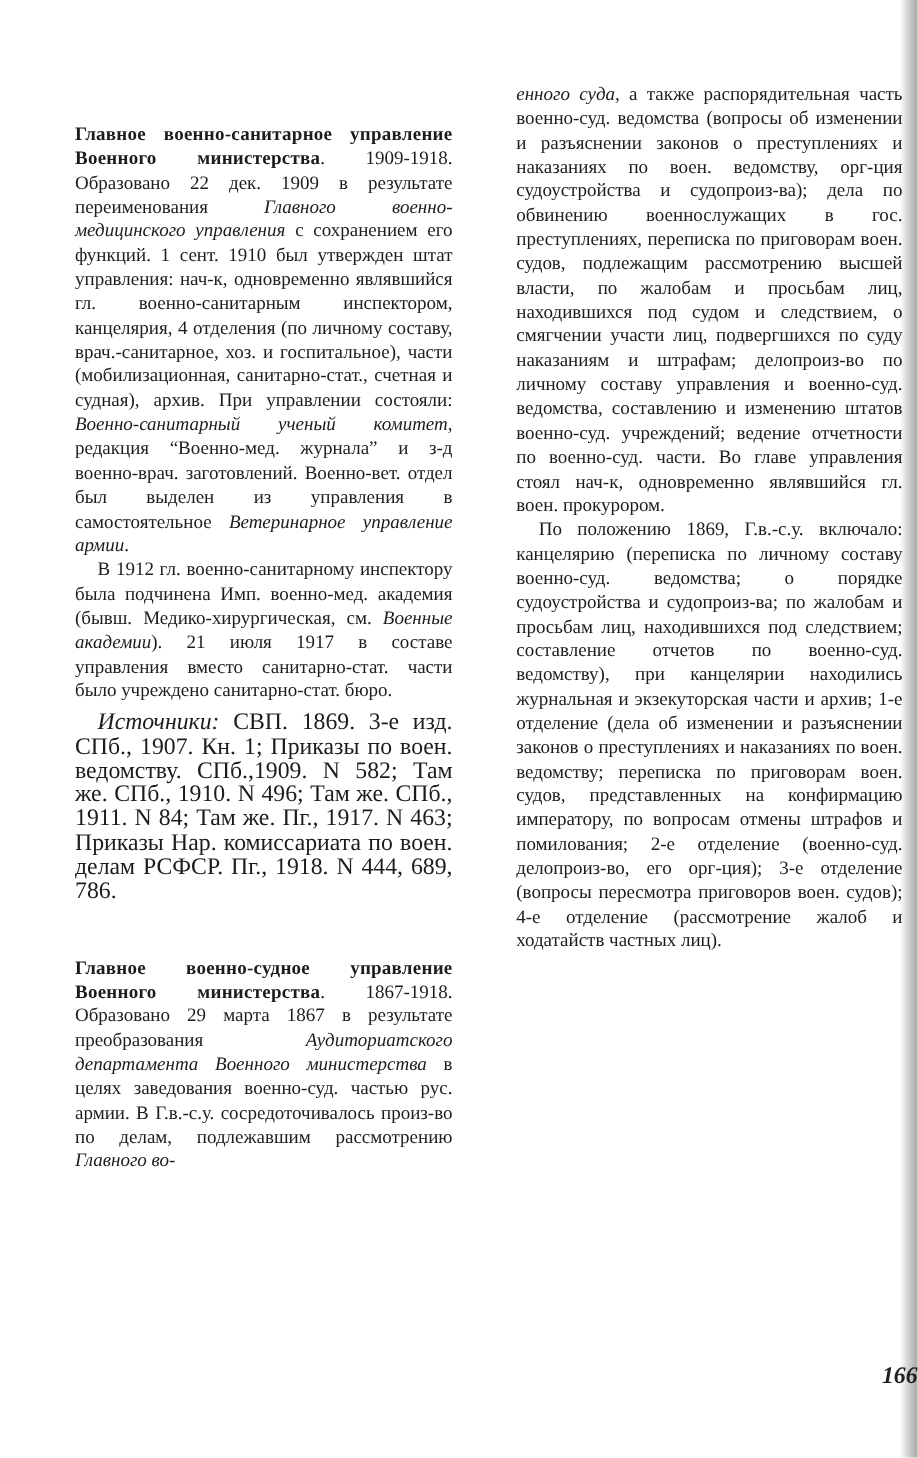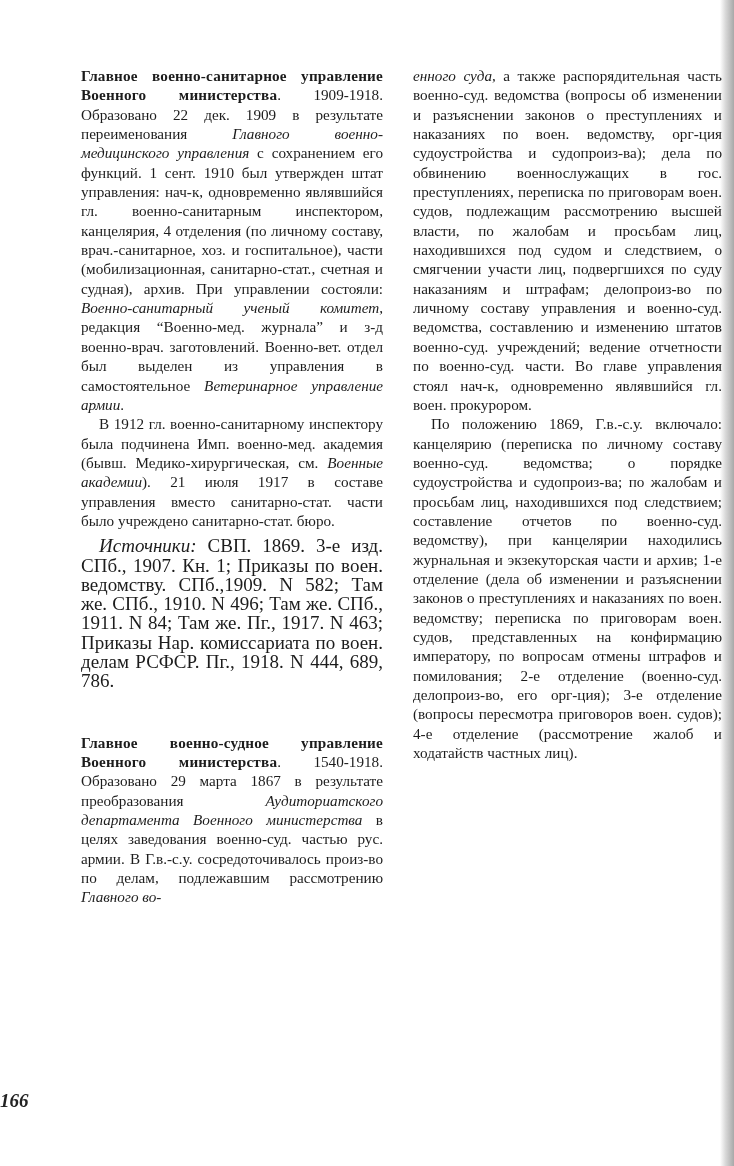--- a/index.html
+++ b/index.html
@@ -11,50 +11,50 @@
   }
   .shadow {
     position: absolute; top: 0; right: 0; width: 14px; height: 1166px;
     background: linear-gradient(to right, #ffffff 0%, #d8d8d8 40%, #a8a8a8 100%);
   }
   .col {
     position: absolute; top: 66px;
     font-size: 15.2px; line-height: 19.35px;
     text-align: justify; hyphens: manual;
   }
-  .col.left { left: 81px; width: 302px; }
+  .col.left { left: 60px; width: 302px; margin-top: 32px; }
   .col.right { left: 413px; width: 309px; top: 66px; }
   .col p { margin: 0; }
   .ind { text-indent: 18px; }
   .head { font-weight: bold; letter-spacing: 0.2px; }
   i { font-style: italic; }
   .sources { font-size: 19px; line-height: 19.3px; margin-top: 6px !important; text-indent: 18px; }
   .sources .lbl { font-style: italic; font-weight: normal; }
   .author { text-align: right; font-style: italic; font-size: 13.6px; margin-top: 6px !important; }
   .gap { height: 42px; }
   .pagenum {
-    position: absolute; top: 1090px; left: 0; width: 734px; text-align: left;
+    position: absolute; top: 1090px; left: 0; width: 734px; text-align: right;
     font-style: italic; font-size: 19px; font-weight: bold; color: #222;
   }
 </style>
 </head>
 <body>
 
 <div class="shadow"></div>
 
 <div class="col left">
   <p>
     <span class="head">Главное военно-санитарное управление Военного министерства</span>. <span>1909-1918.</span>
     <span>Образовано 22 дек. 1909 в результате переименования </span><i>Главного военно-медицинского управления</i><span> с сохранением его функций. 1 сент. 1910 был утвержден штат управления: нач-к, одновременно являвшийся гл. военно-санитарным инспектором, канцелярия, 4 отделения (по личному составу, врач.-санитарное, хоз. и госпитальное), части (мобилизационная, санитарно-стат., счетная и судная), архив. При управлении состояли: </span><i>Военно-санитарный ученый комитет</i><span>, редакция “Военно-мед. журнала” и з-д военно-врач. заготовлений. Военно-вет. отдел был выделен из управления в самостоятельное </span><i>Ветеринарное управление армии</i><span>.</span>
   </p>
   <p class="ind"><span>В 1912 гл. военно-санитарному инспектору была подчинена Имп. военно-мед. академия (бывш. Медико-хирургическая, см. </span><i>Военные академии</i><span>). 21 июля 1917 в составе управления вместо санитарно-стат. части было учреждено санитарно-стат. бюро.</span></p>
   <p class="sources"><span class="lbl">Источники:</span><span> СВП. 1869. 3-е изд. СПб., 1907. Кн. 1; Приказы по воен. ведомству. СПб.,1909. N 582; Там же. СПб., 1910. N 496; Там же. СПб., 1911. N 84; Там же. Пг., 1917. N 463; Приказы Нар. комиссариата по воен. делам РСФСР. Пг., 1918. N 444, 689, 786.</span></p>
   <div class="gap"></div>
   <p>
-    <span class="head">Главное военно-судное управление Военного министерства</span>. <span>1540-1918.</span>
+    <span class="head">Главное военно-судное управление Военного министерства</span>. <span>1867-1918.</span>
     <span>Образовано 29 марта 1867 в результате преобразования </span><i>Аудиториатского департамента Военного министерства</i><span> в целях заведования военно-суд. частью рус. армии. В Г.в.-с.у. сосредоточивалось произ-во по делам, подлежавшим рассмотрению </span><i>Главного во-</i>
   </p>
 </div>
 
 <div class="col right">
   <p><i>енного суда</i><span>, а также распорядительная часть военно-суд. ведомства (вопросы об изменении и разъяснении законов о преступлениях и наказаниях по воен. ведомству, орг-ция судоустройства и судопроиз-ва); дела по обвинению военнослужащих в гос. преступлениях, переписка по приговорам воен. судов, подлежащим рассмотрению высшей власти, по жалобам и просьбам лиц, находившихся под судом и следствием, о смягчении участи лиц, подвергшихся по суду наказаниям и штрафам; делопроиз-во по личному составу управления и военно-суд. ведомства, составлению и изменению штатов военно-суд. учреждений; ведение отчетности по военно-суд. части. Во главе управления стоял нач-к, одновременно являвшийся гл. воен. прокурором.</span></p>
   <p class="ind">По положению 1869, Г.в.-с.у. включало: канцелярию (переписка по личному составу военно-суд. ведомства; о порядке судоустройства и судопроиз-ва; по жалобам и просьбам лиц, находившихся под следствием; составление отчетов по военно-суд. ведомству), при канцелярии находились журнальная и экзекуторская части и архив; 1-е отделение (дела об изменении и разъяснении законов о преступлениях и наказаниях по воен. ведомству; переписка по приговорам воен. судов, представленных на конфирмацию императору, по вопросам отмены штрафов и помилования; 2-е отделение (военно-суд. делопроиз-во, его орг-ция); 3-е отделение (вопросы пересмотра приговоров воен. судов); 4-е отделение (рассмотрение жалоб и ходатайств частных лиц).</p>
 </div>
 
 <div class="pagenum">166</div>

